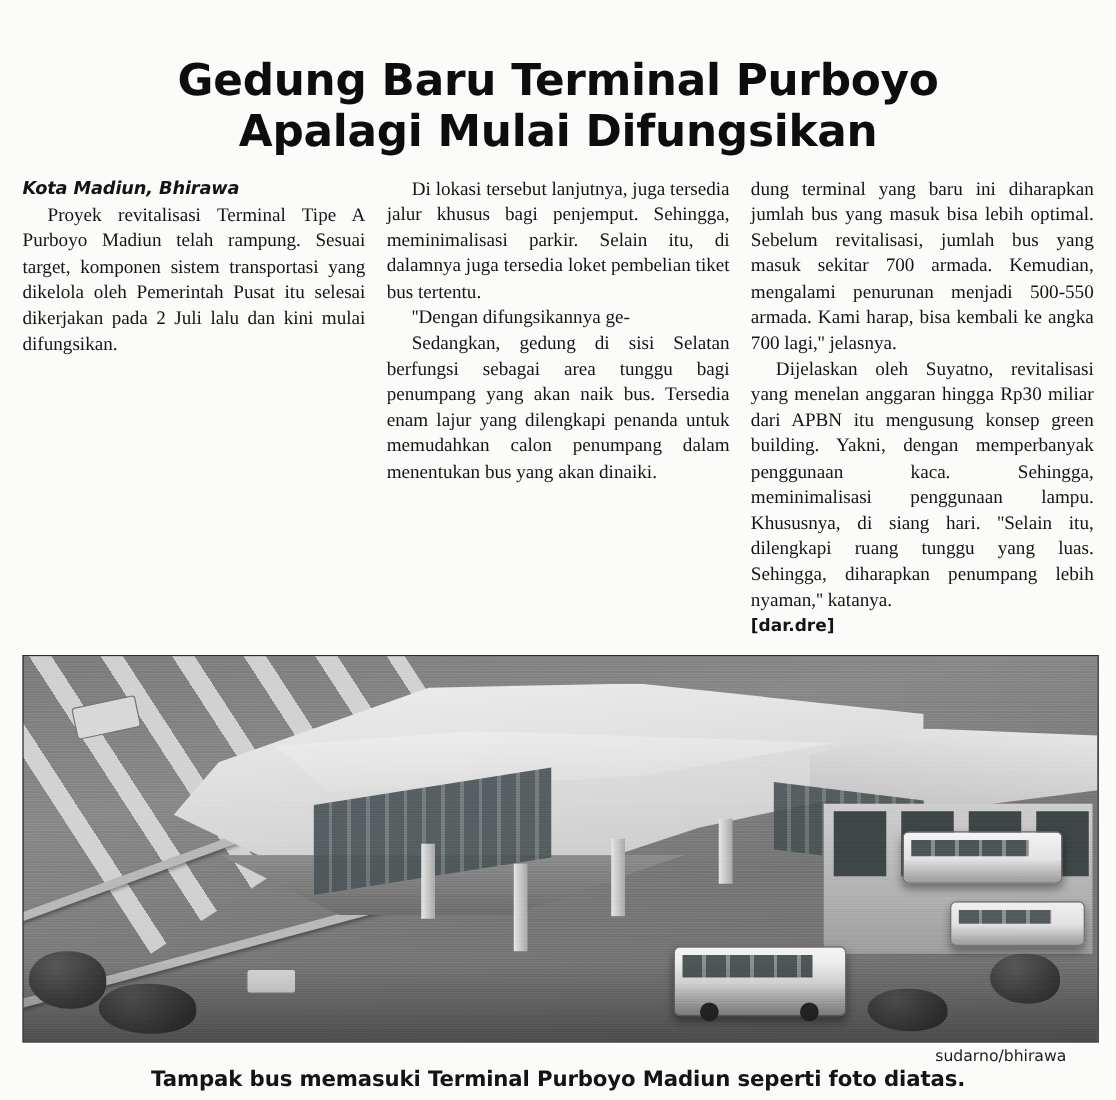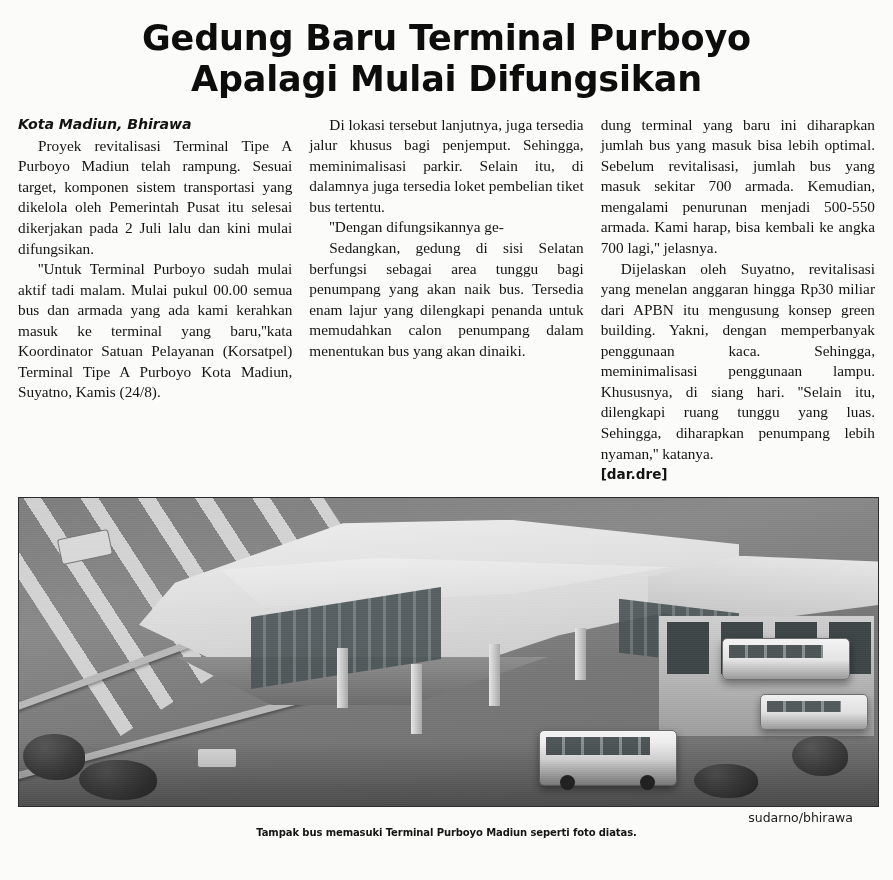--- a/index.html
+++ b/index.html
@@ -12,20 +12,21 @@
     color: #111;
     overflow: hidden;
     position: relative;
   }
 
   .page {
     width: 893px;
     height: 688px;
     padding: 10px 14px 0 14px;
     position: relative;
+    margin-top: 27px;
   }
 
   
   .headline {
     text-align: center;
     font-family: "DejaVu Sans", sans-serif;
     font-weight: bold;
     font-size: 35px;
     line-height: 1.18;
     letter-spacing: -0.2px;
@@ -244,21 +245,21 @@
   .credit {
     text-align: right;
     font-family: "DejaVu Sans", sans-serif;
     font-size: 12.5px;
     color: #1b1b1b;
     padding: 3px 22px 0 0;
   }
   .caption {
     text-align: center;
     font-family: "DejaVu Sans", sans-serif;
-    font-size: 10px;
+    font-size: 17px;
     font-weight: bold;
     color: #141414;
     padding-top: 2px;
     letter-spacing: -0.1px;
   }
 </style>
 </head>
 <body>
 
 <div class="page">
@@ -266,21 +267,20 @@
   <h1 class="headline">
     <span>Gedung Baru Terminal Purboyo</span>
     <span class="l2">Apalagi Mulai Difungsikan</span>
   </h1>
 
   <div class="cols">
 
     <div class="col">
       <span class="dateline">Kota Madiun, Bhirawa</span>
       <p>Proyek revitalisasi Terminal Tipe A Purboyo Madiun telah rampung. Sesuai target, komponen sistem transportasi yang dikelola oleh Pemerintah Pusat itu selesai dikerjakan pada 2 Juli lalu dan kini mulai difungsikan.</p>
-      <p>''Untuk Terminal Purboyo sudah mulai aktif tadi malam. Mulai pukul 00.00 semua bus dan armada yang ada kami kerahkan masuk ke terminal yang baru,''kata Koordinator Satuan Pelayanan (Korsatpel) Terminal Tipe A Purboyo Kota Madiun, Suyatno, Kamis (24/8).</p>
     </div>
 
     <div class="col">
       <p>Di lokasi tersebut lanjutnya, juga tersedia jalur khusus bagi penjemput. Sehingga, meminimalisasi parkir. Selain itu, di dalamnya juga tersedia loket pembelian tiket bus tertentu.</p>
       <p>''Dengan difungsikannya ge-</p>
       <p>Sedangkan, gedung di sisi Selatan berfungsi sebagai area tunggu bagi penumpang yang akan naik bus. Tersedia enam lajur yang dilengkapi penanda untuk memudahkan calon penumpang dalam menentukan bus yang akan dinaiki.</p>
     </div>
 
     <div class="col">
       <p class="noind">dung terminal yang baru ini diharapkan jumlah bus yang masuk bisa lebih optimal. Sebelum revitalisasi, jumlah bus yang masuk sekitar 700 armada. Kemudian, mengalami penurunan menjadi 500-550 armada. Kami harap, bisa kembali ke angka 700 lagi,'' jelasnya.</p>

